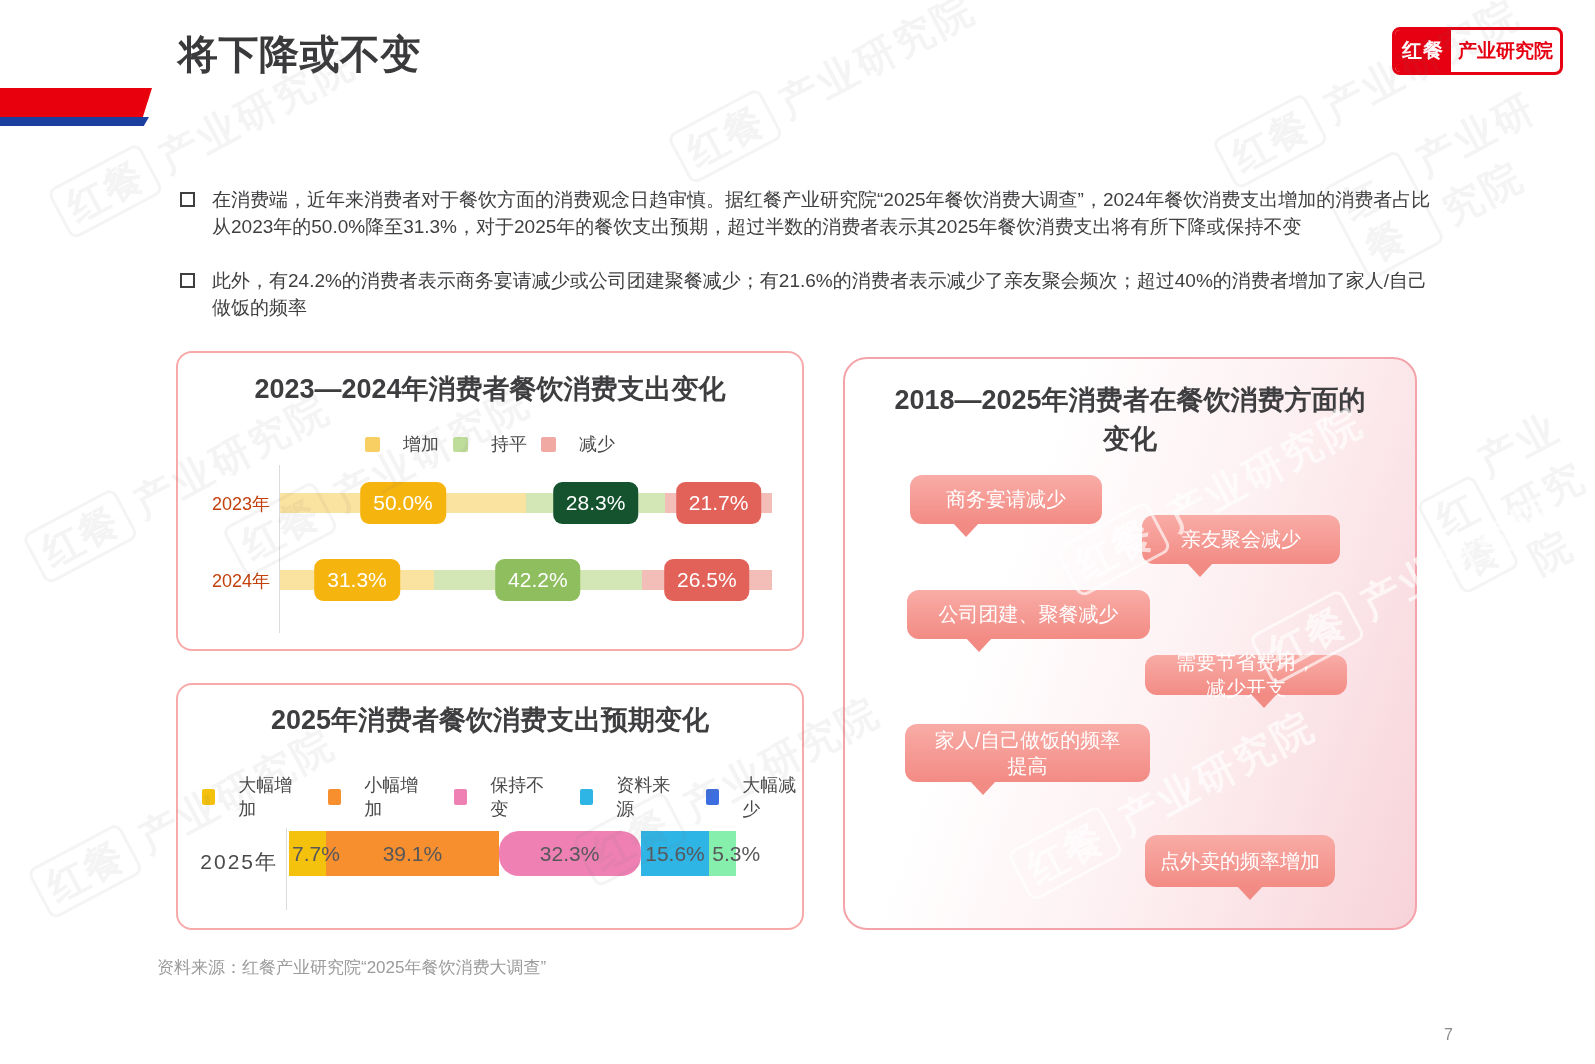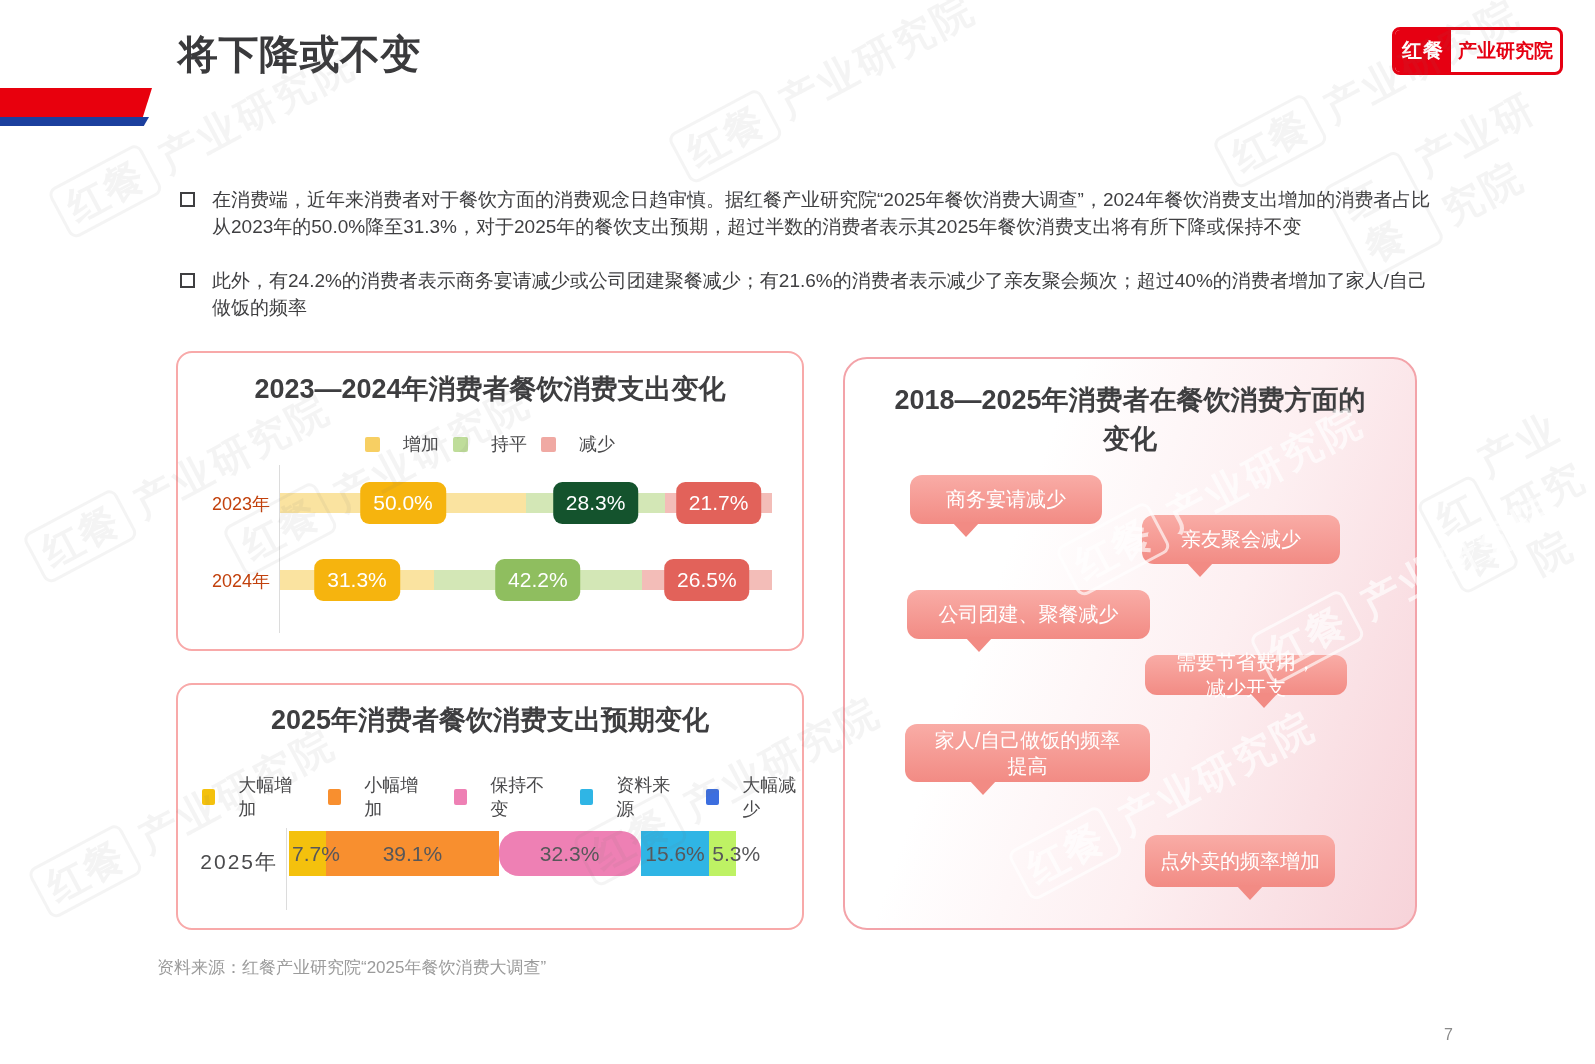--- a/index.html
+++ b/index.html
@@ -191,21 +191,21 @@
         </div>
         <div class="c2-seg" style="width: 39.1%; background: rgb(248, 143, 47);">
           <span>39.1%</span>
         </div>
         <div class="c2-seg" style="width: 32.3%; background: rgb(238, 128, 180); border-radius: 20px;">
           <span>32.3%</span>
         </div>
         <div class="c2-seg" style="width: 15.6%; background: rgb(47, 181, 229);">
           <span>15.6%</span>
         </div>
-        <div class="c2-seg" style="width: 5.3%; background: #bef264;">
+        <div class="c2-seg" style="width: 5.3%; background: #86efac;">
           <span>5.3%</span>
         </div>
       </div>
   </div>
 
   <div class="card" id="card3">
     <div class="card-title">
       <div>2018—2025年消费者在餐饮消费方面的</div>
       <div>变化</div>
     </div>

